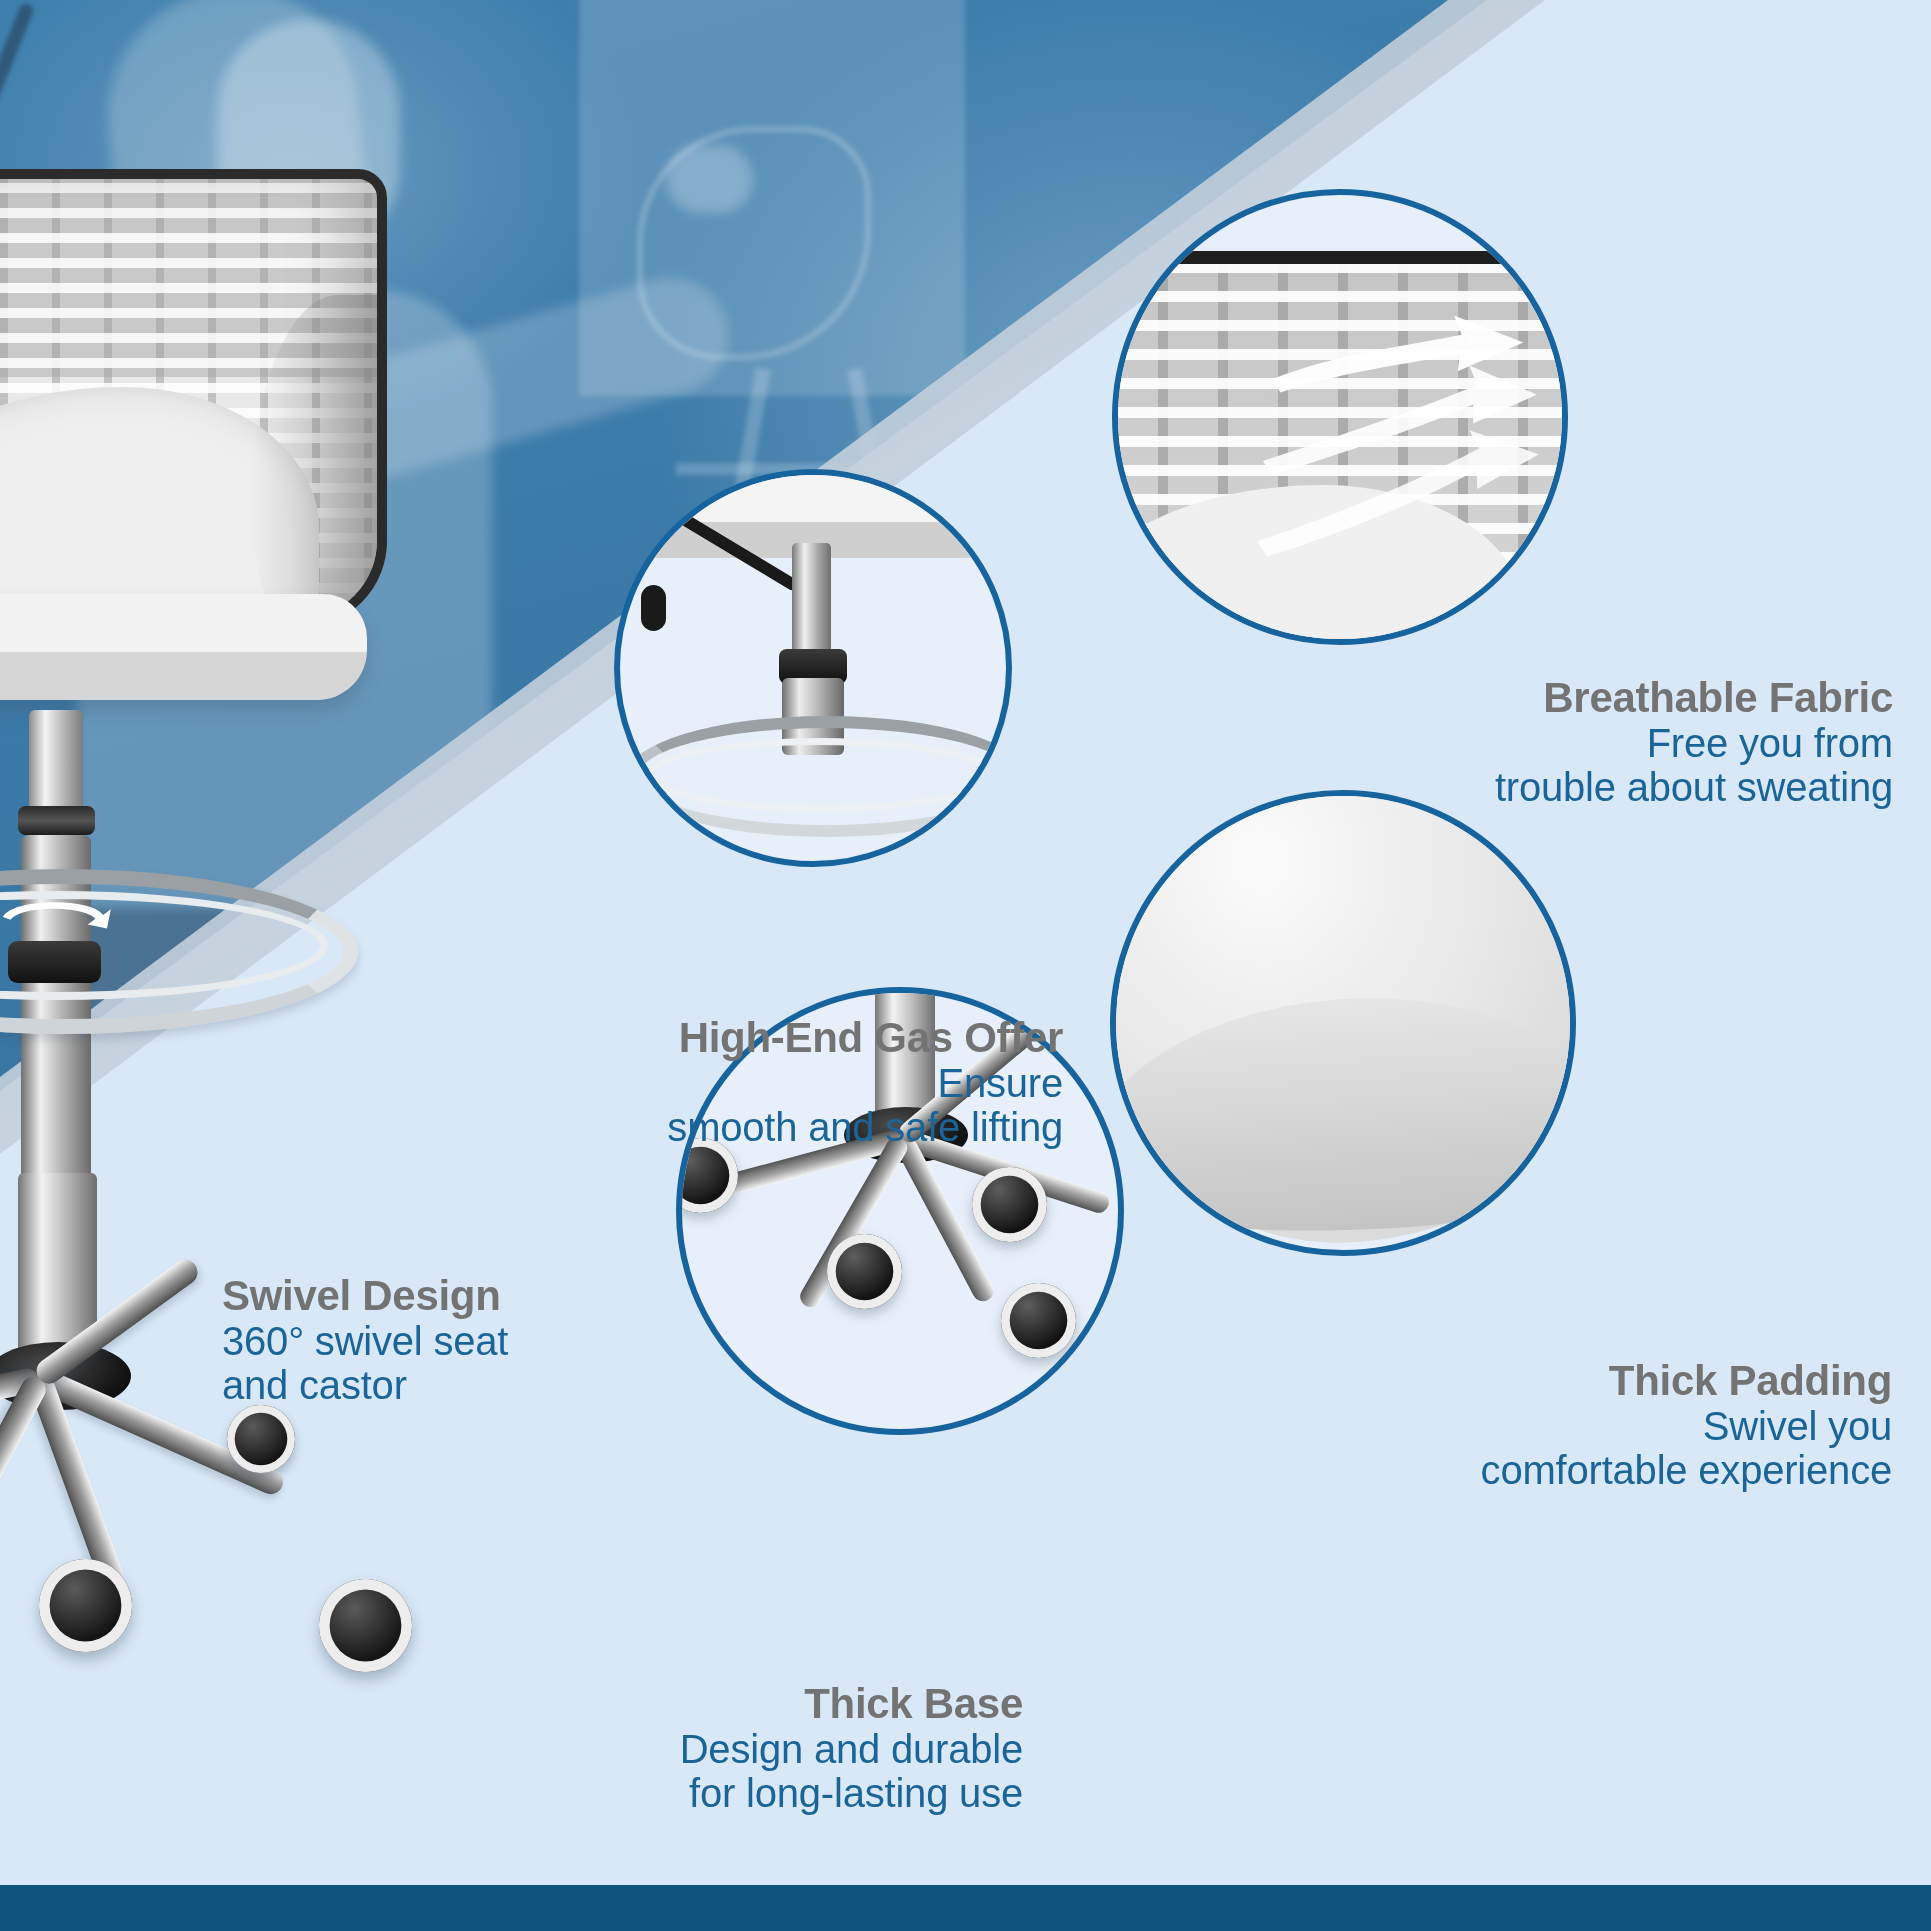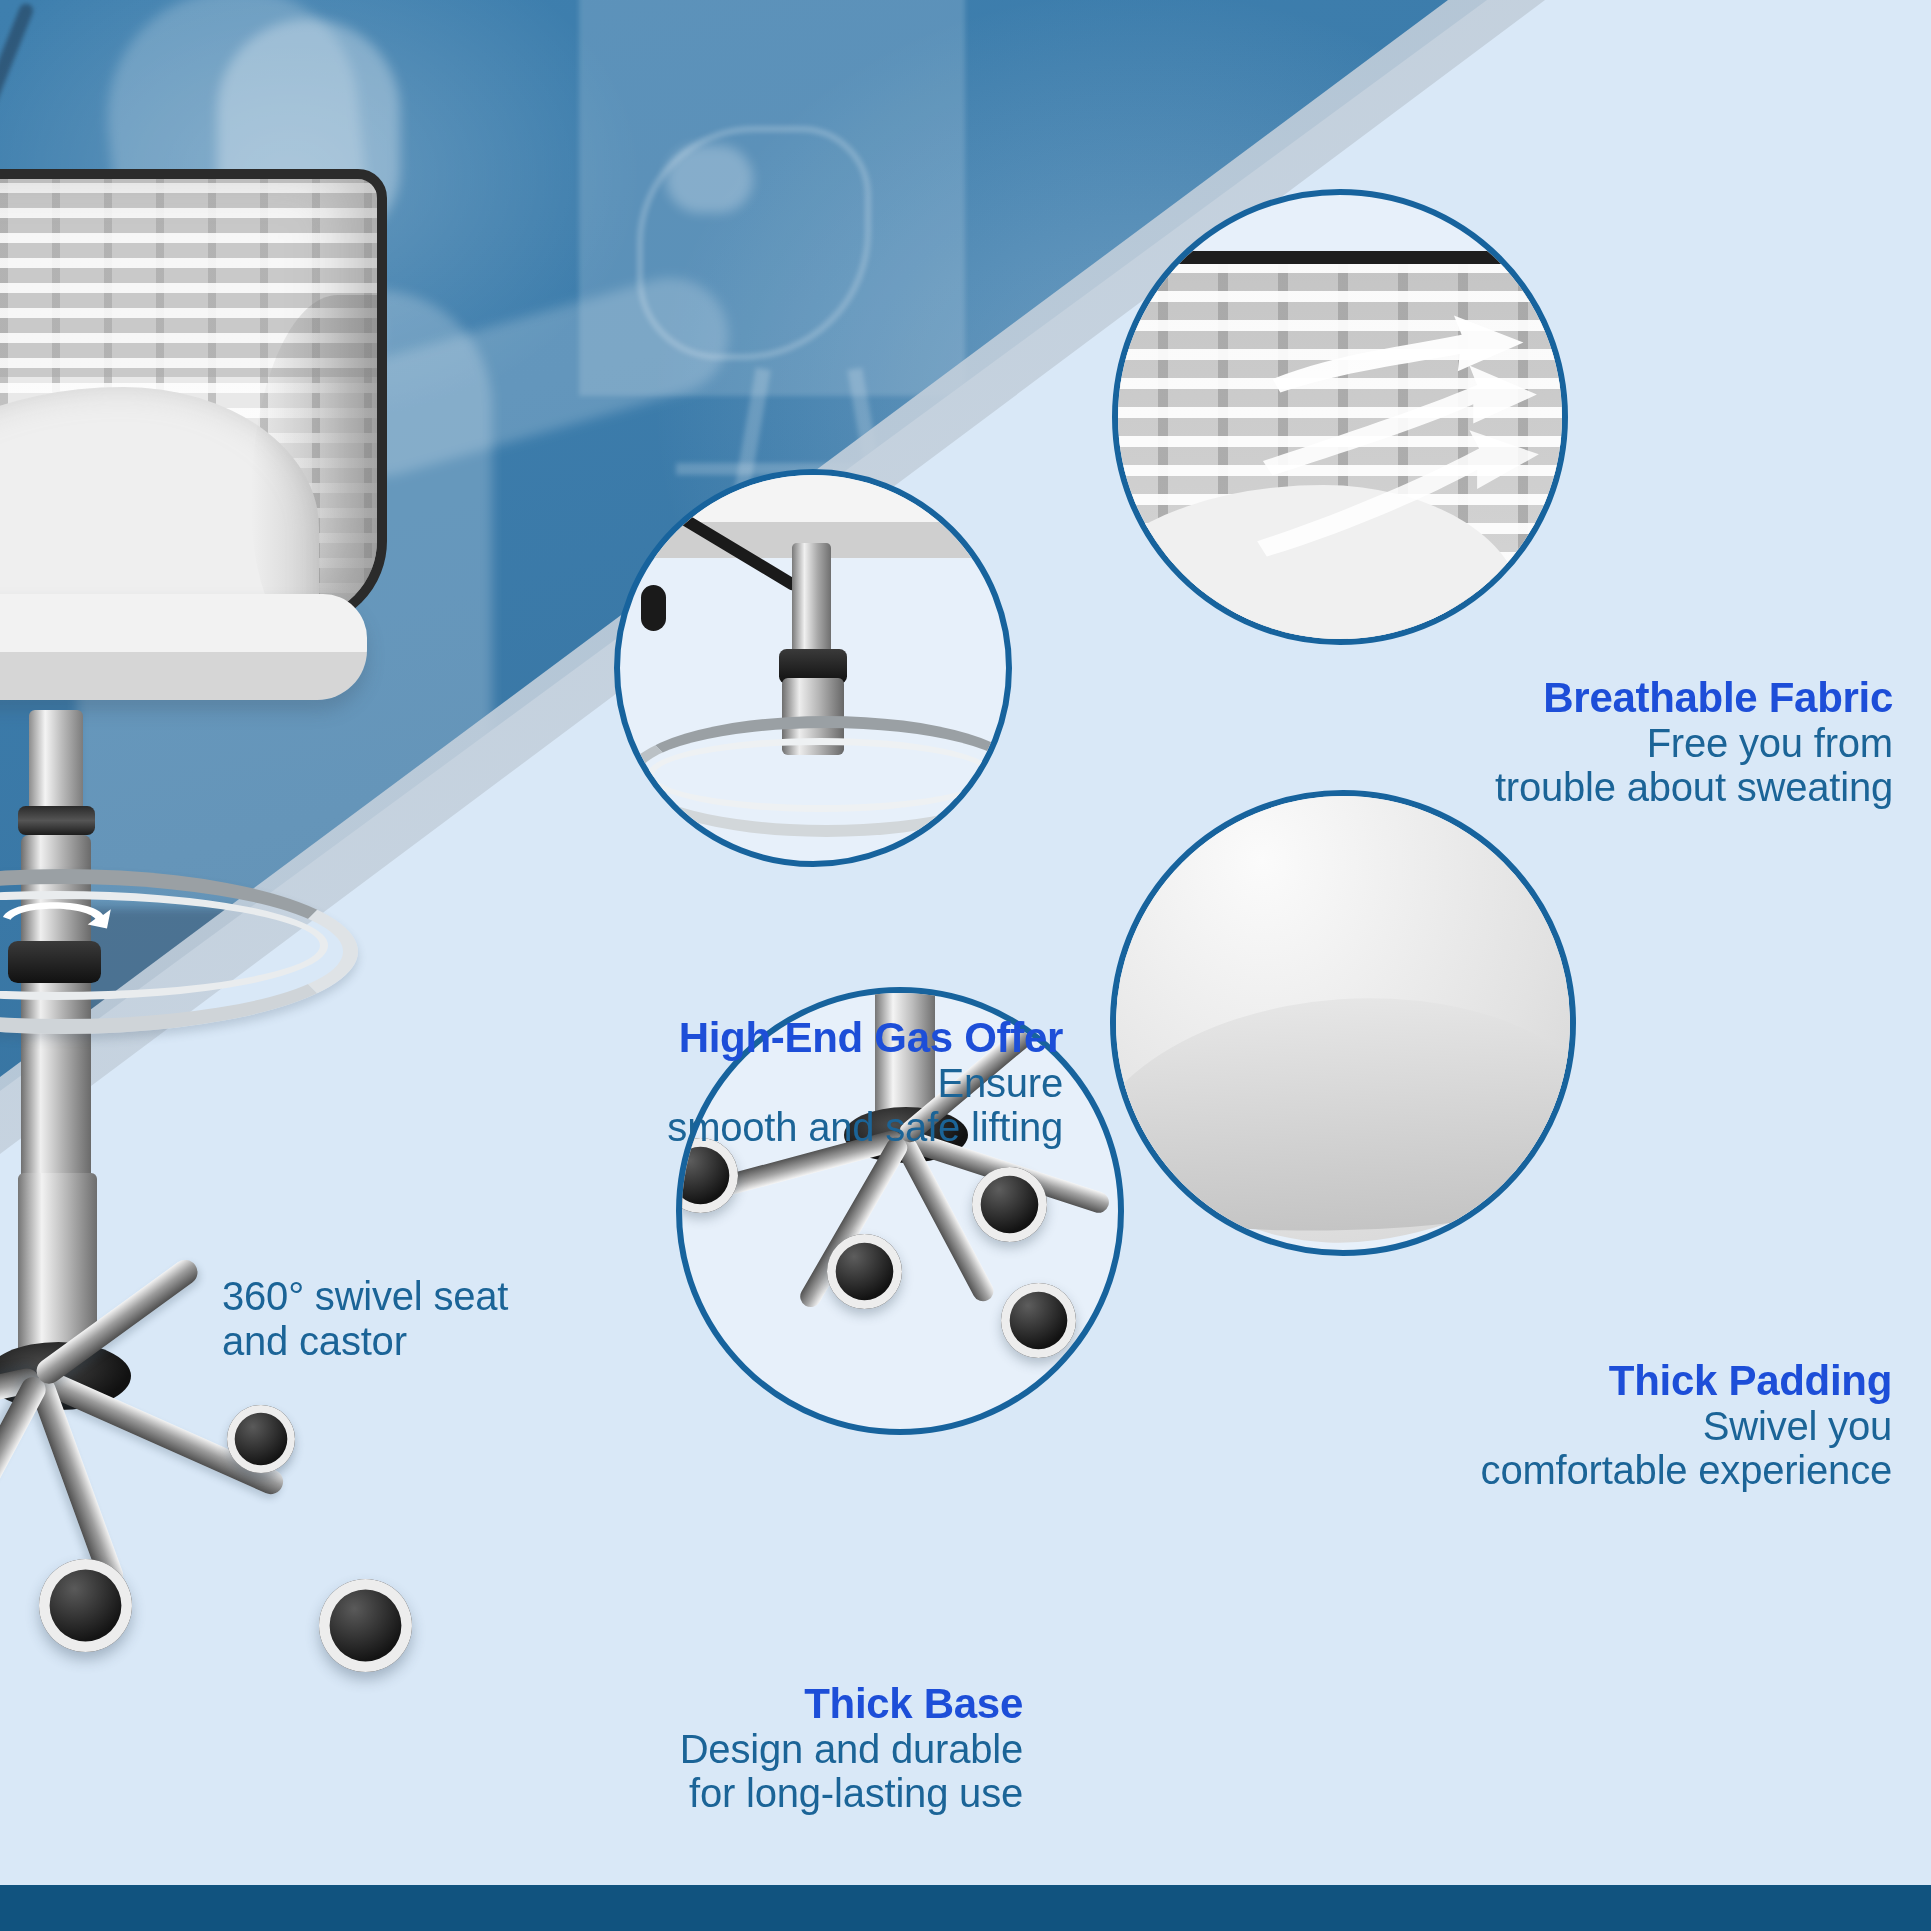--- a/index.html
+++ b/index.html
@@ -302,21 +302,21 @@
   }
   .sb-caster{
     position:absolute;width:75px;height:75px;border-radius:50%;
     background:radial-gradient(circle at 36% 30%, #5d5d5d, #121212 62%);
     box-shadow:0 0 0 8.7px #ededed inset,0 5.8px 11.6px rgba(40,60,80,.28);
   }
 
   
   .tb{position:absolute;color:#145d92;}
   .tb .head{
-    font-weight:bold;font-size:42px;line-height:1.06;color:#1d4ed8;
+    font-weight:bold;font-size:42px;line-height:1.06;color:#737373;
     letter-spacing:-0.3px;
   }
   .tb .sub{
     font-size:40px;line-height:1.12;color:#1b6497;font-weight:400;
     letter-spacing:-0.2px;
   }
   .ta-right{text-align:right;}
   .ta-left{text-align:left;}
 
   #t-fabric{left:850px;top:676px;width:1043px;}
@@ -426,20 +426,21 @@
     <div class="sub">trouble about sweating</div>
   </div>
 
   <div class="tb ta-right" id="t-gaslift">
     <div class="head">High-End Gas Offer</div>
     <div class="sub">Ensure</div>
     <div class="sub">smooth and safe lifting</div>
   </div>
 
   <div class="tb ta-left" id="t-swivel">
+    <div class="head">Swivel Design</div>
     <div class="sub">360° swivel seat</div>
     <div class="sub">and castor</div>
   </div>
 
   <div class="tb ta-right" id="t-padding">
     <div class="head">Thick Padding</div>
     <div class="sub">Swivel you</div>
     <div class="sub">comfortable experience</div>
   </div>
 

